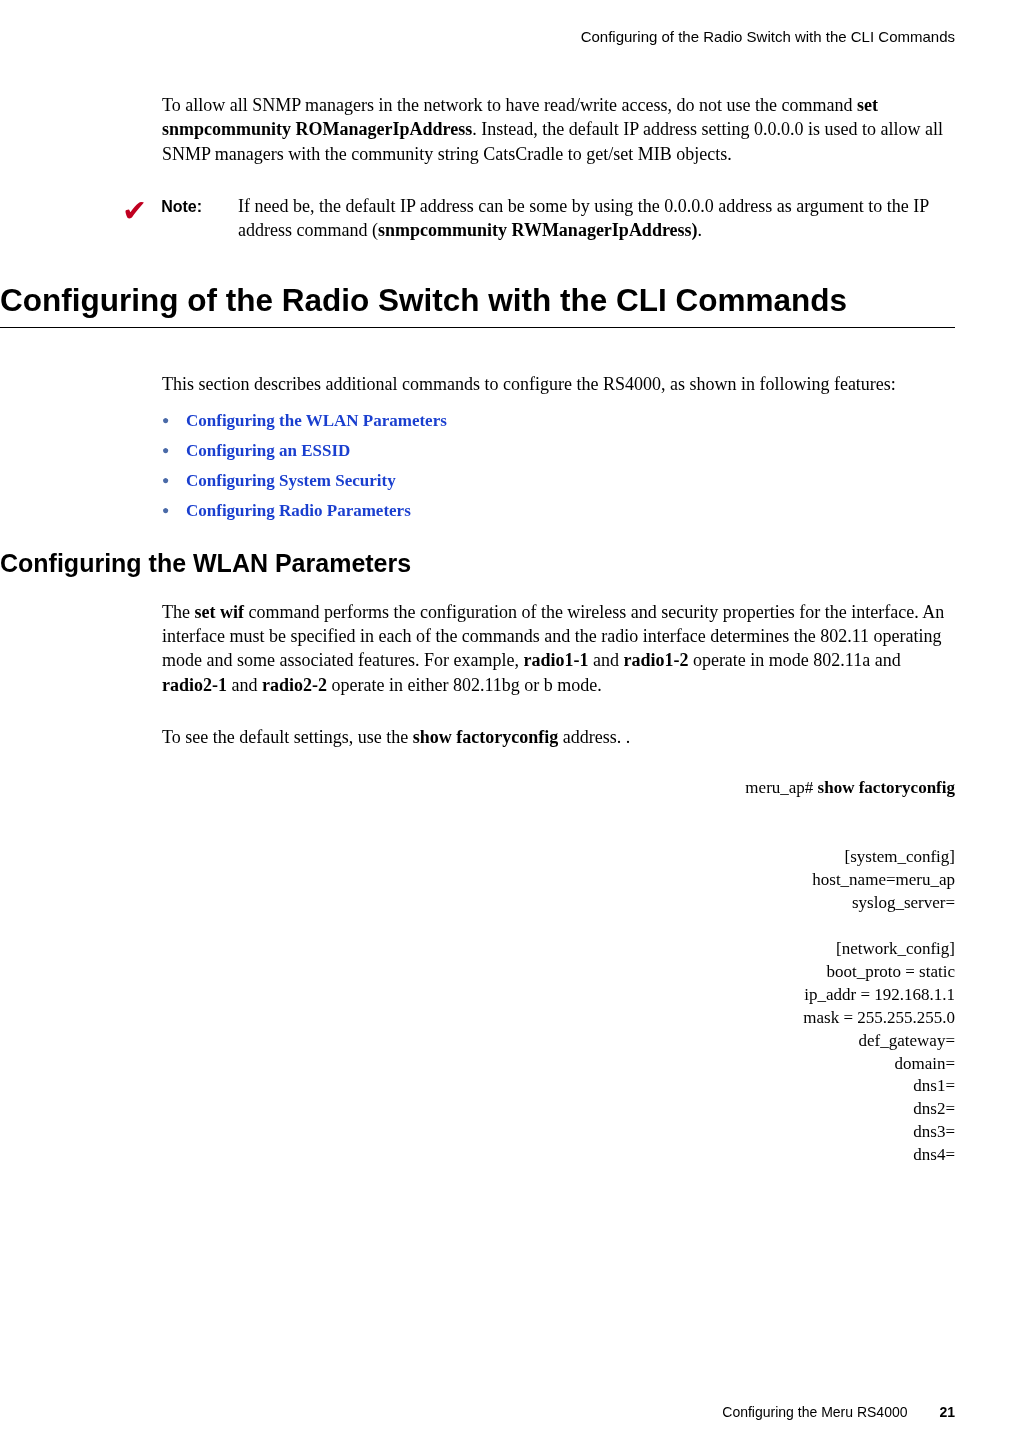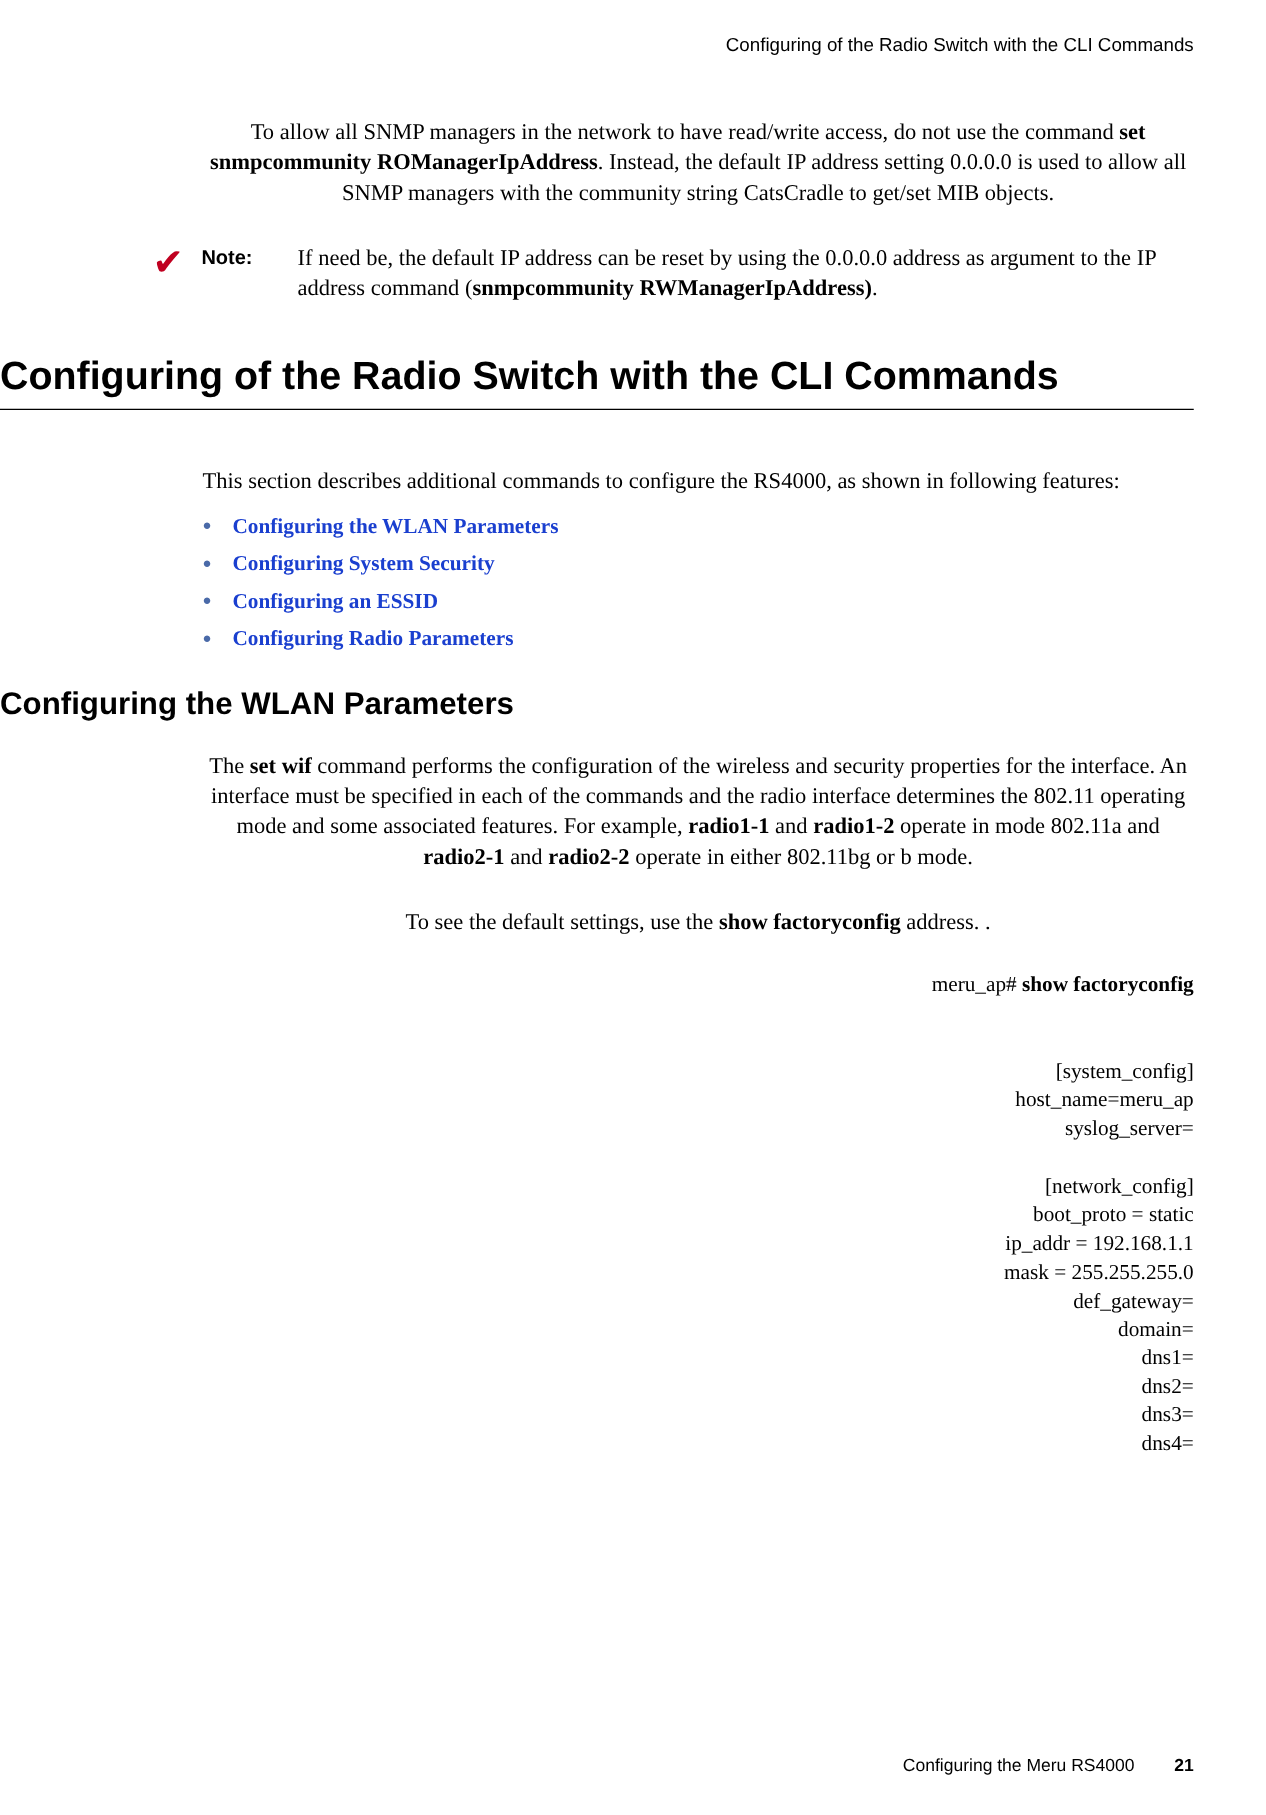--- a/index.html
+++ b/index.html
@@ -30,21 +30,20 @@
       font-size: 17px;
       margin-bottom: 48px;
     }
     .code-bold {
       font-weight: bold;
     }
     .para {
       font-size: 18px;
       line-height: 1.35;
       margin-bottom: 28px;
-      text-align: center;
     }
     .b { font-weight: bold; }
     .note-row {
       display: flex;
       align-items: flex-start;
       margin-left: 122px;
       margin-bottom: 40px;
       gap: 14px;
     }
     .checkmark {
@@ -145,33 +144,33 @@
 
   <p class="para">
     <span>To allow all SNMP managers in the network to have read/write access, do not use the command </span><span class="b">set snmpcommunity ROManagerIpAddress</span><span>. Instead, the default IP address setting 0.0.0.0 is used to allow all SNMP managers with the community string CatsCradle to get/set MIB objects.</span>
   </p>
 </div>
 
 <div class="note-row">
   <span class="checkmark">✔</span>
   <span class="note-label">Note:</span>
   <span class="note-text">
-    <span>If need be, the default IP address can be reset by using the 0.0.0.0 address as argument to the IP address command (</span><span class="b">snmpcommunity RWManagerIpAddress)</span><span>.</span>
+    <span>If need be, the default IP address can be some by using the 0.0.0.0 address as argument to the IP address command (</span><span class="b">snmpcommunity RWManagerIpAddress)</span><span>.</span>
   </span>
 </div>
 
 <h1 class="h1">Configuring of the Radio Switch with the CLI Commands</h1>
 <hr class="underline-rule">
 
 <div class="content-indent">
   <p class="intro">This section describes additional commands to configure the RS4000, as shown in following features:</p>
   <ul class="bullet-list">
     <li><span class="link">Configuring the WLAN Parameters</span></li>
+    <li><span class="link">Configuring an ESSID</span></li>
     <li><span class="link">Configuring System Security</span></li>
-    <li><span class="link">Configuring an ESSID</span></li>
     <li><span class="link">Configuring Radio Parameters</span></li>
   </ul>
 </div>
 
 <h2 class="h2">Configuring the WLAN Parameters</h2>
 
 <div class="content-indent">
   <p class="para">
     <span>The </span><span class="b">set wif</span><span> command performs the configuration of the wireless and security properties for the interface. An interface must be specified in each of the commands and the radio interface determines the 802.11 operating mode and some associated features. For example, </span><span class="b">radio1-1</span><span> and </span><span class="b">radio1-2</span><span> operate in mode 802.11a and </span><span class="b">radio2-1</span><span> and </span><span class="b">radio2-2</span><span> operate in either 802.11bg or b mode.</span>
   </p>

